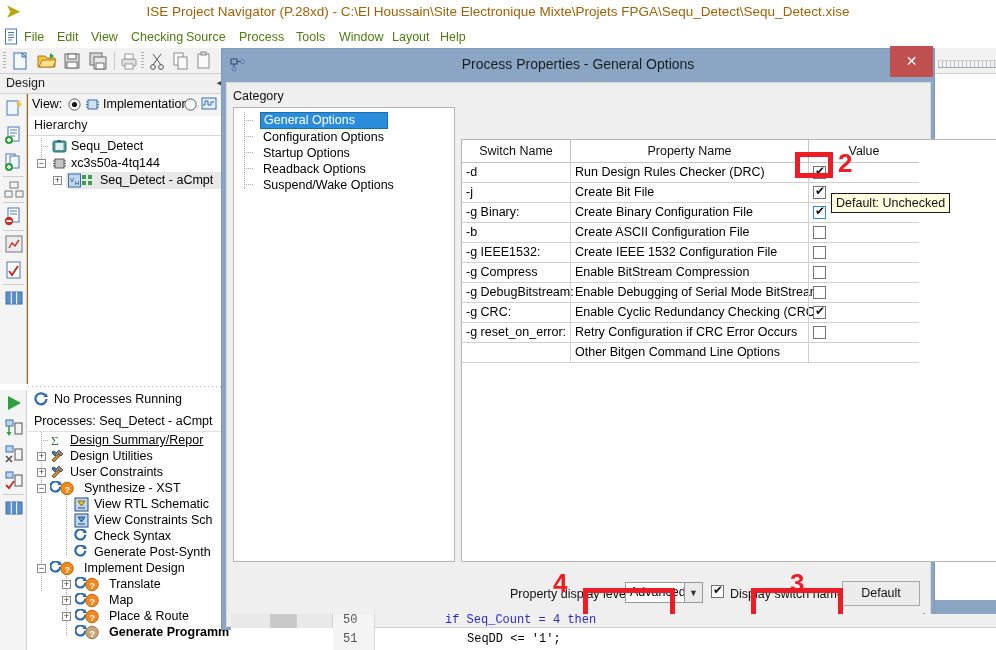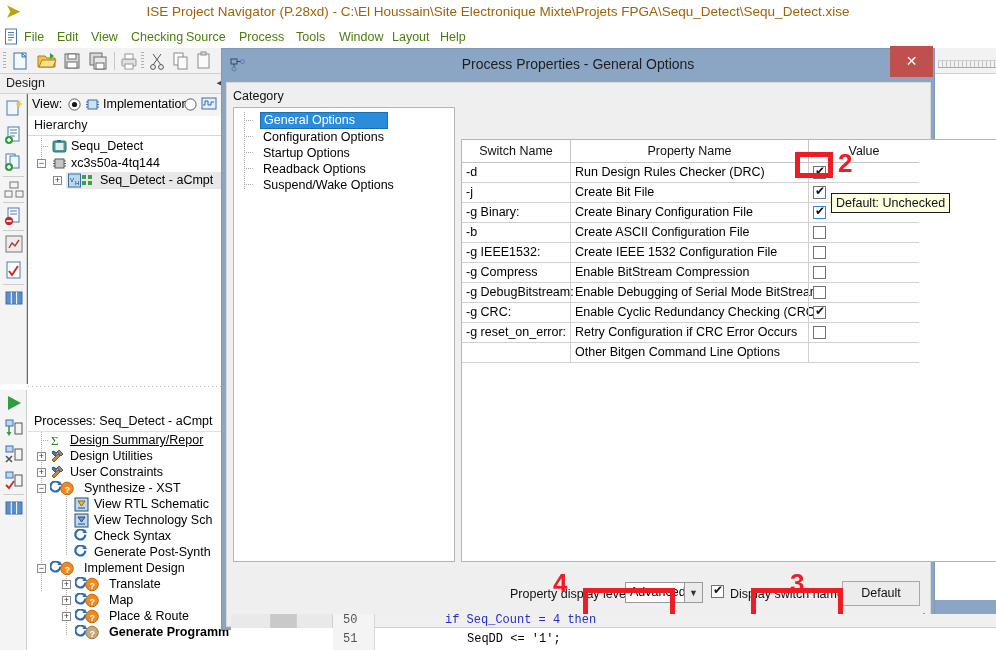--- a/index.html
+++ b/index.html
@@ -603,20 +603,29 @@
       <div class="stripdiv" style="top:104px;"></div>
       <div class="stripicon" style="top:108px;">
         <svg width="20" height="20" viewBox="0 0 20 20">
             <rect x="2" y="4" width="16" height="12" fill="#5b8fc9" stroke="#3a6fa8"></rect>
             <line x1="7.3" y1="4" x2="7.3" y2="16" stroke="#fff"></line>
             <line x1="12.6" y1="4" x2="12.6" y2="16" stroke="#fff"></line>
           </svg>
       </div>
     </div>
 
+    <div class="proc-status">
+      <span style="position:absolute; left:6px; top:2px;">
+        <svg width="15" height="15" viewBox="0 0 15 15">
+            <path d="M11 3a5.5 5.5 0 1 0 1.5 4" fill="none" stroke="#2a6ab0" stroke-width="2.2"></path>
+            <polygon points="12,1 14,5 9.5,5" fill="#2a6ab0"></polygon>
+          </svg>
+      </span>
+      <span style="position:absolute; left:26px; top:2px;">No Processes Running</span>
+    </div>
 
     <div class="proc-head">Processes: Seq_Detect - aCmpt</div>
 
     <div class="proc-tree">
 
       <div class="dotted-v" style="left:13px; top:0px; height:24px;"></div>
       <div class="dotted-h" style="left:13px; top:8px; width:8px;"></div>
       <div class="dotted-v" style="left:13px; top:24px; height:136px;"></div>
       <div class="dotted-v" style="left:38px; top:56px; height:68px;"></div>
       <div class="dotted-v" style="left:38px; top:136px; height:68px;"></div>
@@ -679,21 +688,21 @@
       </div>
 
       <div class="trow" style="left:0; top:80px; width:202px;">
         <span style="position:absolute; left:46px; top:1px;">
           <svg width="15" height="15" viewBox="0 0 15 15">
               <rect x="1" y="1" width="13" height="13" fill="#bcd7f0" stroke="#2a4a75"></rect>
               <polygon points="4,4 11,4 7.5,9 4,4" fill="#6a9ed0" stroke="#2a4a75"></polygon>
               <line x1="4" y1="11" x2="11" y2="11" stroke="#2a4a75"></line>
             </svg>
         </span>
-        <span class="tlabel" style="left:66px;">View Technology Sch</span>
+        <span class="tlabel" style="left:66px;">View Constraints Sch</span>
       </div>
 
       <div class="trow" style="left:0; top:96px; width:202px;">
         <span style="position:absolute; left:46px; top:1px;">
           <svg width="15" height="15" viewBox="0 0 15 15">
               <path d="M10 2a5 5 0 1 0 1.4 3.6" fill="none" stroke="#2a6ab0" stroke-width="2.2"></path>
               <polygon points="11,0 13,4 8.5,4" fill="#2a6ab0"></polygon>
             </svg>
         </span>
         <span class="tlabel" style="left:66px;">Check Syntax</span>

